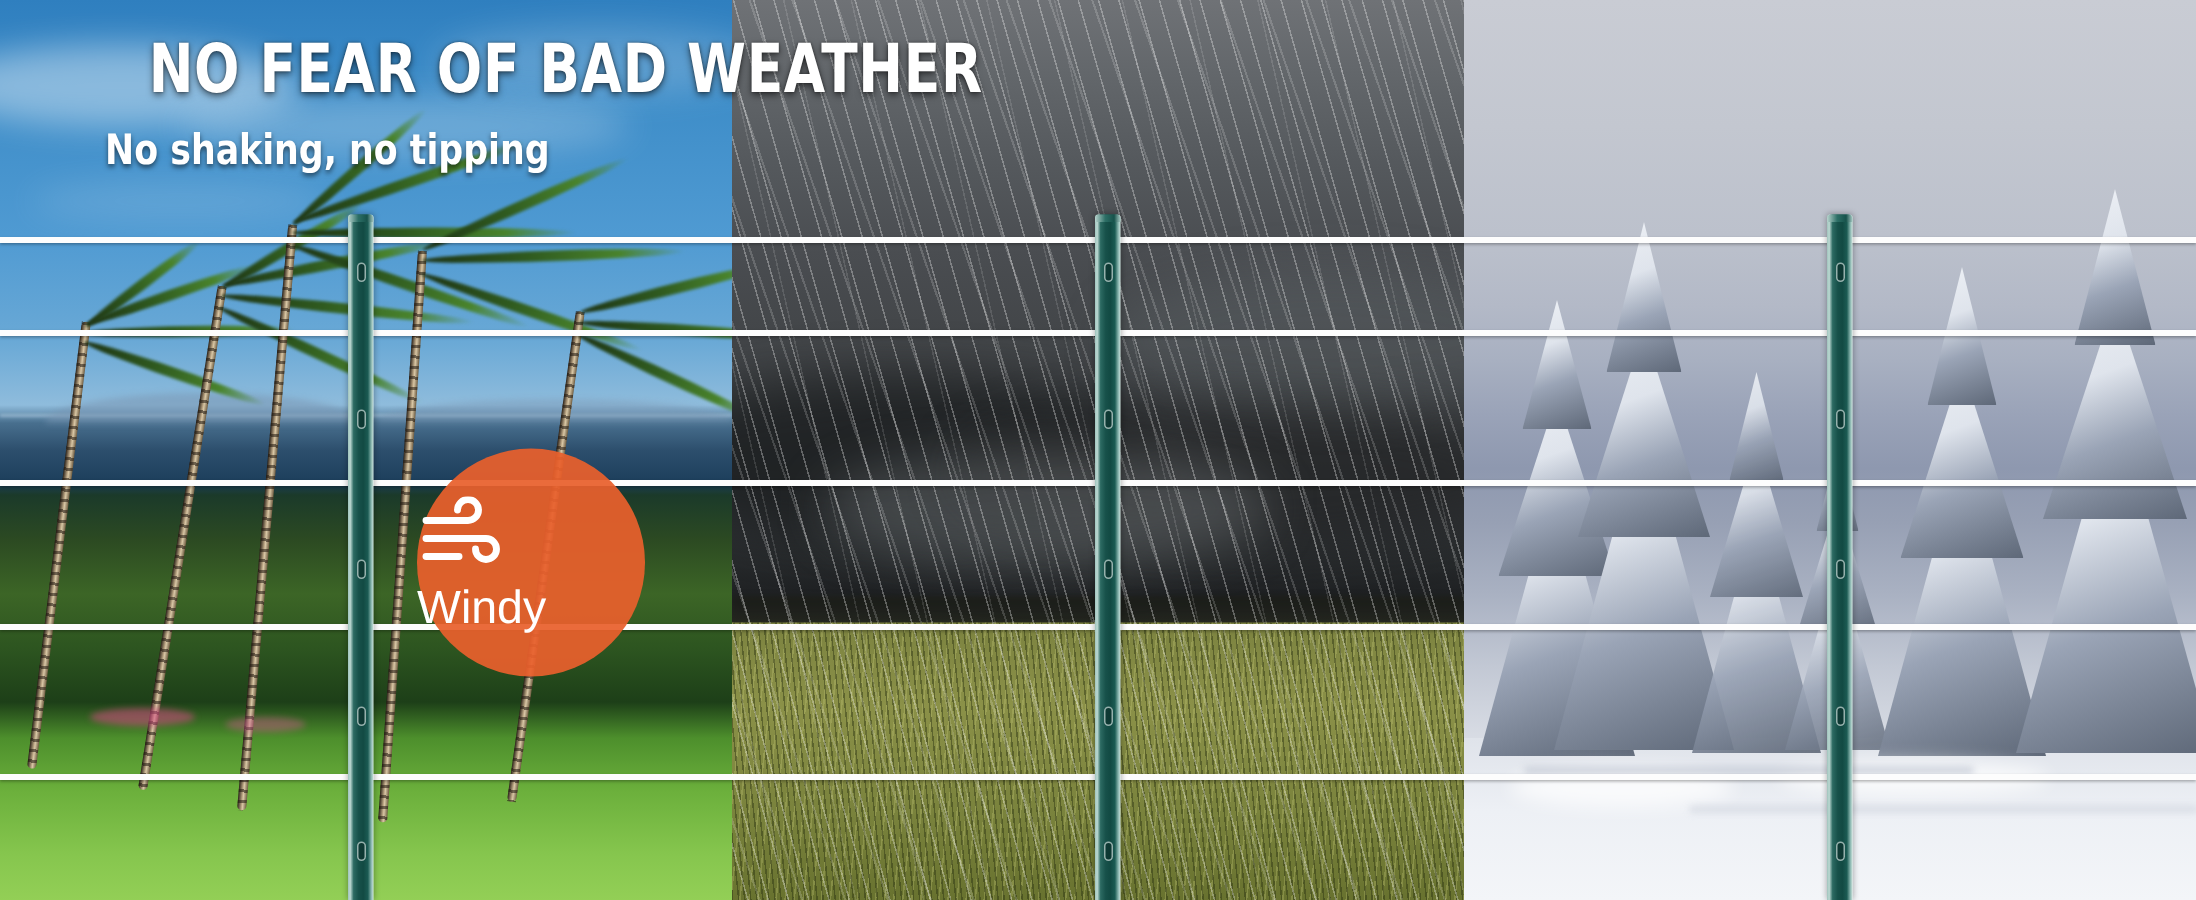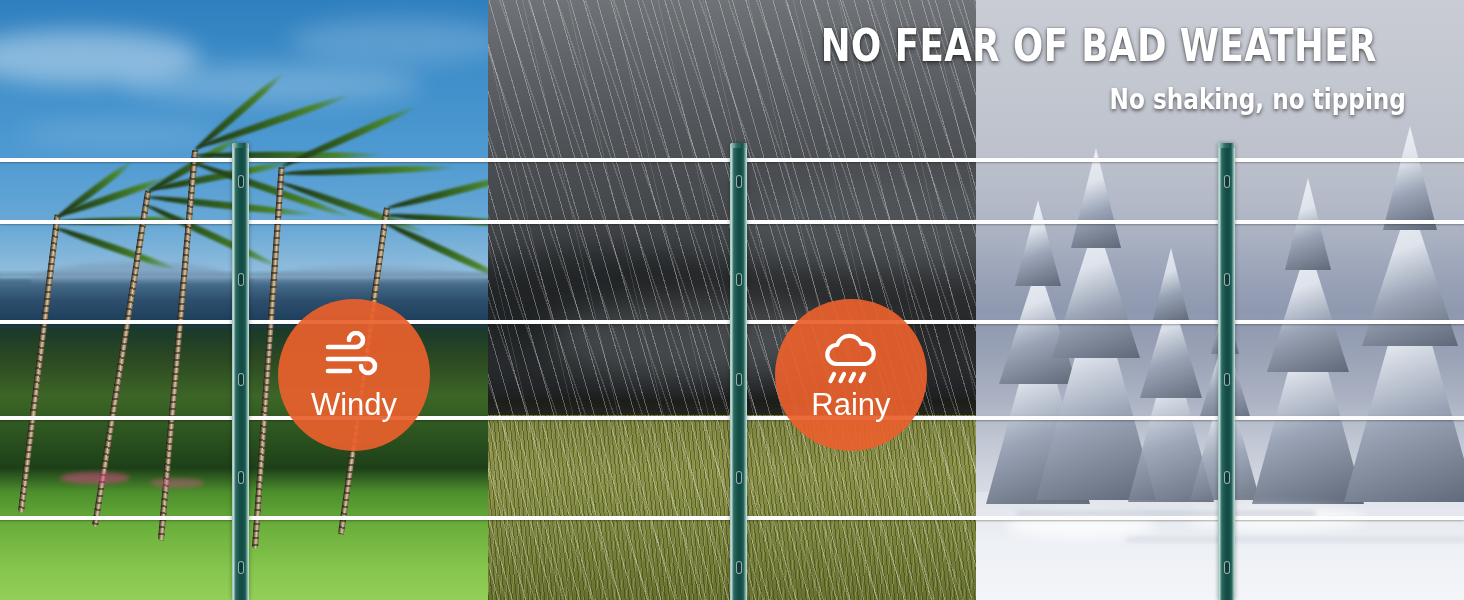--- a/index.html
+++ b/index.html
@@ -131,42 +131,42 @@
   .post .hole{
     position:absolute; left:50%; transform:translateX(-50%);
     width:6px; height:13px; border-radius:3px;
     border:1.5px solid rgba(208,228,223,.70);
     background:rgba(10,40,36,.55);
   }
 
   
   .headline-wrap{
     position:absolute; left:0; right:0; top:22px;
-    text-align:right; pointer-events:none;padding-left:12px;
+    text-align:left; pointer-events:none;padding-left:12px;
   }
   .headline{
     display:block;
     font-family:"DejaVu Sans Condensed","Liberation Sans Narrow","Liberation Sans", sans-serif;
     font-weight:bold; font-size:45px; line-height:1.05;
     letter-spacing:.5px; color:#fff;
     transform:scaleX(.88); transform-origin:center;
     text-shadow:0 2px 5px rgba(0,0,0,.55), 0 0 2px rgba(0,0,0,.45);
   }
   .subline{
     display:block; margin-top:14px;
     font-family:"DejaVu Sans Condensed","Liberation Sans Narrow","Liberation Sans", sans-serif;
     font-weight:bold; font-size:28px; color:#fff;
     transform:scaleX(.92); transform-origin:center;
     text-shadow:0 2px 4px rgba(0,0,0,.55);
   }
 
   
   .badge{
     position:absolute; width:152px; height:152px; border-radius:50%;
-    display:flex; flex-direction:column; align-items:center; justify-content:center;
+    display:flex; flex-direction:column; align-items:flex-start; justify-content:center;
   }
   .badge .ico{ width:64px; height:56px; display:block; }
   .badge .lbl{
     margin-top:2px; color:#fff; font-size:31px; line-height:1;
     font-family:"Liberation Sans", sans-serif;
   }
 </style>
 </head>
 <body>
 
@@ -331,27 +331,15 @@
     <svg class="ico" viewBox="0 0 64 50">
       <g fill="none" stroke="#ffffff" stroke-width="4.6" stroke-linecap="round" stroke-linejoin="round">
         <path d="M6 13 H34 a7 7 0 1 0 -7 -7"></path>
         <path d="M6 25 H46 a7 7 0 1 1 -7 7"></path>
         <path d="M6 37 H28"></path>
       </g>
     </svg>
     <span class="lbl">Windy</span>
   </div>
 
-  <div class="badge" style="left:775px;top:299px;background:rgba(232,96,44,.93);">
-    <svg class="ico" viewBox="0 0 64 50">
-      <g fill="none" stroke="#ffffff" stroke-width="4.2" stroke-linecap="round" stroke-linejoin="round">
-        <path d="M17.5 30 a9.5 9.5 0 0 1 0.6 -19 a13 13 0 0 1 24.4 -1 a9.5 9.5 0 0 1 4 20 z"></path>
-        <path d="M15 40 l-3.5 7"></path>
-        <path d="M25 40 l-3.5 7"></path>
-        <path d="M35 40 l-3.5 7"></path>
-        <path d="M45 40 l-3.5 7"></path>
-      </g>
-    </svg>
-    <span class="lbl">Rainy</span>
-  </div>
 
 
 </div>
 
 </body></html>

